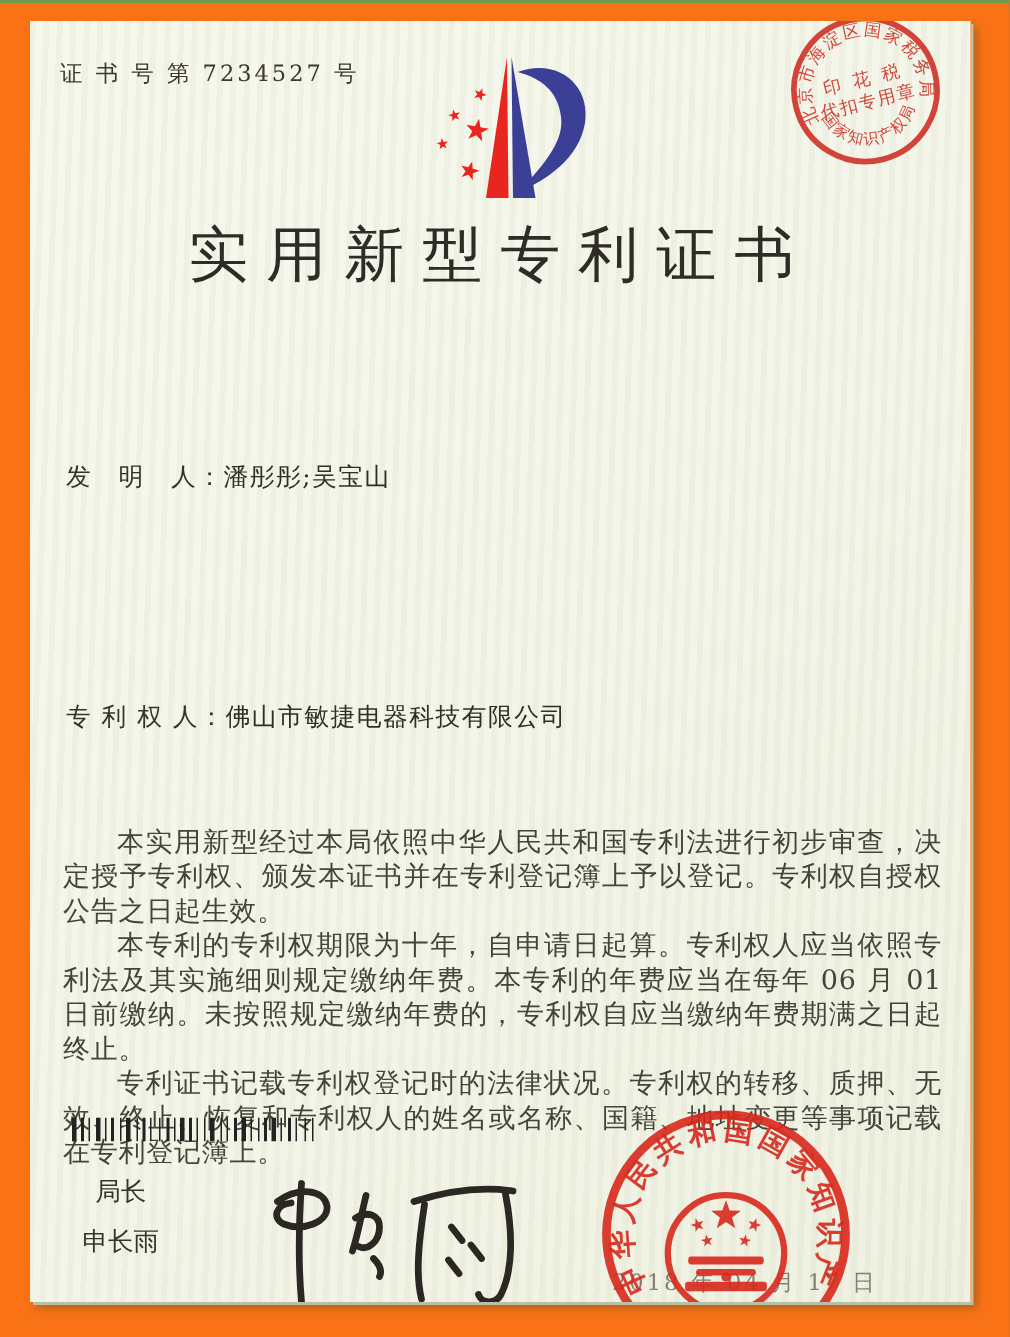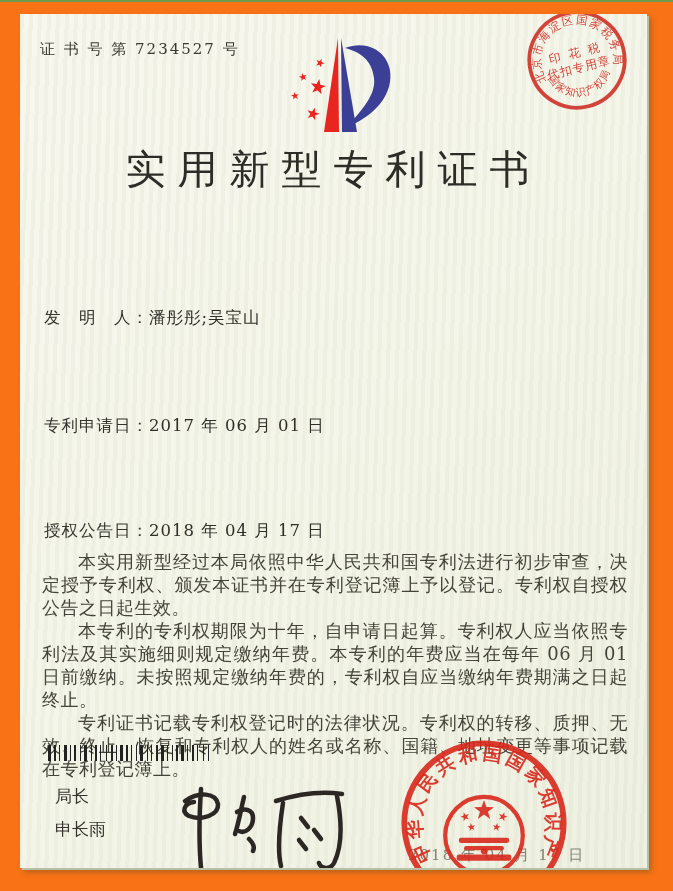--- a/index.html
+++ b/index.html
@@ -17,21 +17,21 @@
   #title{left:0;top:128px;width:627px;text-align:center;font-size:40px;font-weight:normal;
          letter-spacing:12px;color:#2e2c26;}
   .field-row{left:24px;width:590px;font-size:16.5px;color:#35342c;letter-spacing:1px;white-space:nowrap;}
   .field-label{color:#35342c;}
   .field-value{color:#2f2e27;}
   #paras{left:22px;top:536px;width:586px;font-size:18px;line-height:23px;color:#45443a;
          letter-spacing:0.5px;text-align:justify;}
   #paras p{margin:0;text-indent:2em;}
   #barcode{left:28px;top:731px;}
   #signer{left:35px;top:766px;font-size:17px;color:#36342c;line-height:33px;
-          font-family:Liberation Serif, serif;}
+          font-family:Liberation Mono, monospace;text-align:center;}
   #signature-svg{left:120px;top:763px;}
   #seal-date{left:388px;top:832px;font-size:15px;letter-spacing:2px;color:rgba(60,55,45,.6);z-index:1;}
   #big-seal{left:378px;top:723px;z-index:2;}
   #tax-stamp{left:505px;top:-6px;transform:rotate(-14deg);}
   #logo-svg{left:238px;top:18px;}
   svg text{font-family:"DejaVu Serif","Liberation Serif",serif;}
 </style>
 </head>
 <body>
 
@@ -66,25 +66,22 @@
       </text>
       <text x="48" y="45" font-size="11" fill="#cf3126" text-anchor="middle" letter-spacing="2">印 花 税</text>
       <text x="48" y="59" font-size="11" fill="#cf3126" text-anchor="middle" letter-spacing="1">代扣专用章</text>
     </svg>
 
     <div id="title" class="abs">实用新型专利证书</div>
 
     <div class="field-row abs" style="top:293px">
       <span class="field-label">发　明　人：</span><span class="field-value">潘彤彤;吴宝山</span>
     </div>
-    <div class="field-row abs" style="top:401px">
-      <span class="field-label">专利申请日：</span><span class="field-value">2017 年 06 月 01 日</span>
-    </div>
-    <div class="field-row abs" style="top:506px">
-      <span class="field-label">授权公告日：</span><span class="field-value">2018 年 04 月 17 日</span>
+    <div class="field-row abs" style="top:453px">
+      <span class="field-label">专 利 权 人：</span><span class="field-value">佛山市敏捷电器科技有限公司</span>
     </div>
 
     <div id="paras" class="abs">
       <p>本实用新型经过本局依照中华人民共和国专利法进行初步审查，决定授予专利权、颁发本证书并在专利登记簿上予以登记。专利权自授权公告之日起生效。</p>
       <p>本专利的专利权期限为十年，自申请日起算。专利权人应当依照专利法及其实施细则规定缴纳年费。本专利的年费应当在每年 06 月 01 日前缴纳。未按照规定缴纳年费的，专利权自应当缴纳年费期满之日起终止。</p>
       <p>专利证书记载专利权登记时的法律状况。专利权的转移、质押、无效、终止、恢复和专利权人的姓名或名称、国籍、地址变更等事项记载在专利登记簿上。</p>
     </div>
 
     <svg id="barcode" class="abs" width="195" height="16">
         <rect x="0" y="0" width="3" height="16" fill="#222"></rect>

